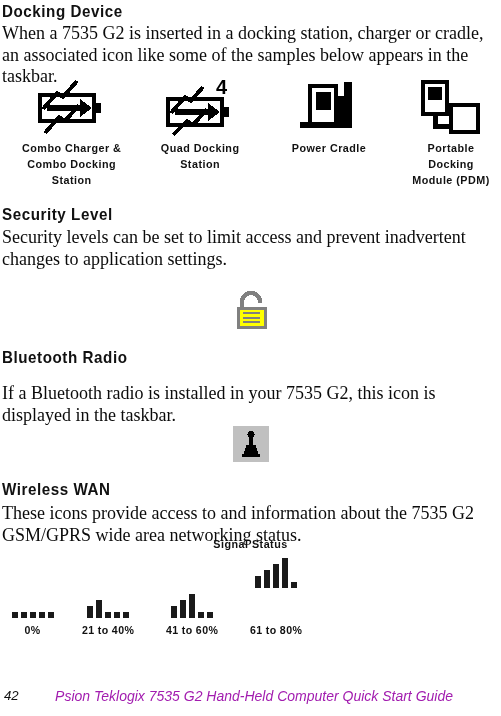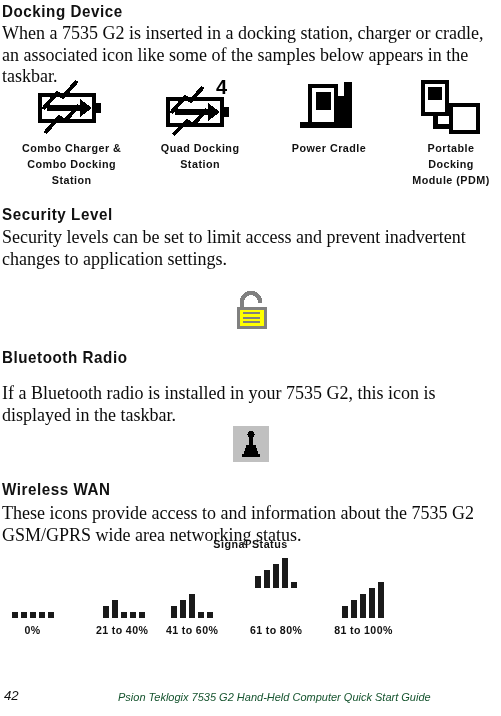--- a/index.html
+++ b/index.html
@@ -103,36 +103,36 @@
     letter-spacing: 0.4px;
     color: #111;
     white-space: nowrap;
     margin-top: 3px;
     transform: scaleX(0.93);
   }
 
   
   #footer {
     left: 0px; top: 688px; width: 453px;
-    display: flex; align-items: flex-end;
+    display: flex; align-items: flex-start;
   }
   #footer-page {
     font-family: "Liberation Sans", sans-serif;
     font-style: italic;
     font-size: 13.2px;
     color: #111;
     width: 118px;
     padding-left: 4px;
     box-sizing: border-box;
   }
   #footer-title {
     font-family: "Liberation Sans", sans-serif;
     font-style: italic;
-    font-size: 11px;
-    color: #14532d;
+    font-size: 14px;
+    color: #a21caf;
     white-space: nowrap;
   }
 
   svg { display: block; shape-rendering: crispEdges; }
 </style>
 </head>
 <body>
 
 <h2 class="heading abs" id="docking-heading">Docking Device</h2>
 
@@ -266,21 +266,21 @@
         <rect x="14" y="37" width="6" height="6" fill="#1a1a1a"></rect>
         <rect x="23" y="37" width="6" height="6" fill="#1a1a1a"></rect>
         <rect x="32" y="37" width="6" height="6" fill="#1a1a1a"></rect>
         <rect x="41" y="37" width="6" height="6" fill="#1a1a1a"></rect>
       </svg>
     </div>
     <div class="sig-label">0%</div>
   </div>
 
 
-  <div class="sig-cell" style="width:84px;align-items:flex-end;">
+  <div class="sig-cell" style="width:84px;">
     <div class="sig-art">
       <svg width="52" height="46" viewBox="0 0 52 46" aria-hidden="true">
         <rect x="5" y="31" width="6" height="12" fill="#1a1a1a"></rect>
         <rect x="14" y="25" width="6" height="18" fill="#1a1a1a"></rect>
         <rect x="23" y="37" width="6" height="6" fill="#1a1a1a"></rect>
         <rect x="32" y="37" width="6" height="6" fill="#1a1a1a"></rect>
         <rect x="41" y="37" width="6" height="6" fill="#1a1a1a"></rect>
       </svg>
     </div>
     <div class="sig-label">21 to 40%</div>
@@ -305,30 +305,18 @@
         <rect x="5" y="31" width="6" height="12" fill="#1a1a1a"></rect>
         <rect x="14" y="25" width="6" height="18" fill="#1a1a1a"></rect>
         <rect x="23" y="19" width="6" height="24" fill="#1a1a1a"></rect>
         <rect x="32" y="13" width="6" height="30" fill="#1a1a1a"></rect>
         <rect x="41" y="37" width="6" height="6" fill="#1a1a1a"></rect>
       </svg>
     </div>
     <div class="sig-label">61 to 80%</div>
   </div>
 
-  <div class="sig-cell" style="width:90px;">
-    <div class="sig-art">
-      <svg width="52" height="46" viewBox="0 0 52 46" aria-hidden="true">
-        <rect x="5" y="31" width="6" height="12" fill="#1a1a1a"></rect>
-        <rect x="14" y="25" width="6" height="18" fill="#1a1a1a"></rect>
-        <rect x="23" y="19" width="6" height="24" fill="#1a1a1a"></rect>
-        <rect x="32" y="13" width="6" height="30" fill="#1a1a1a"></rect>
-        <rect x="41" y="7" width="6" height="36" fill="#1a1a1a"></rect>
-      </svg>
-    </div>
-    <div class="sig-label">81 to 100%</div>
-  </div>
 </div>
 
 <div class="abs" id="footer">
   <div id="footer-page">42</div>
   <div id="footer-title">Psion Teklogix 7535 G2 Hand-Held Computer Quick Start Guide</div>
 </div>
 
 </body></html>

